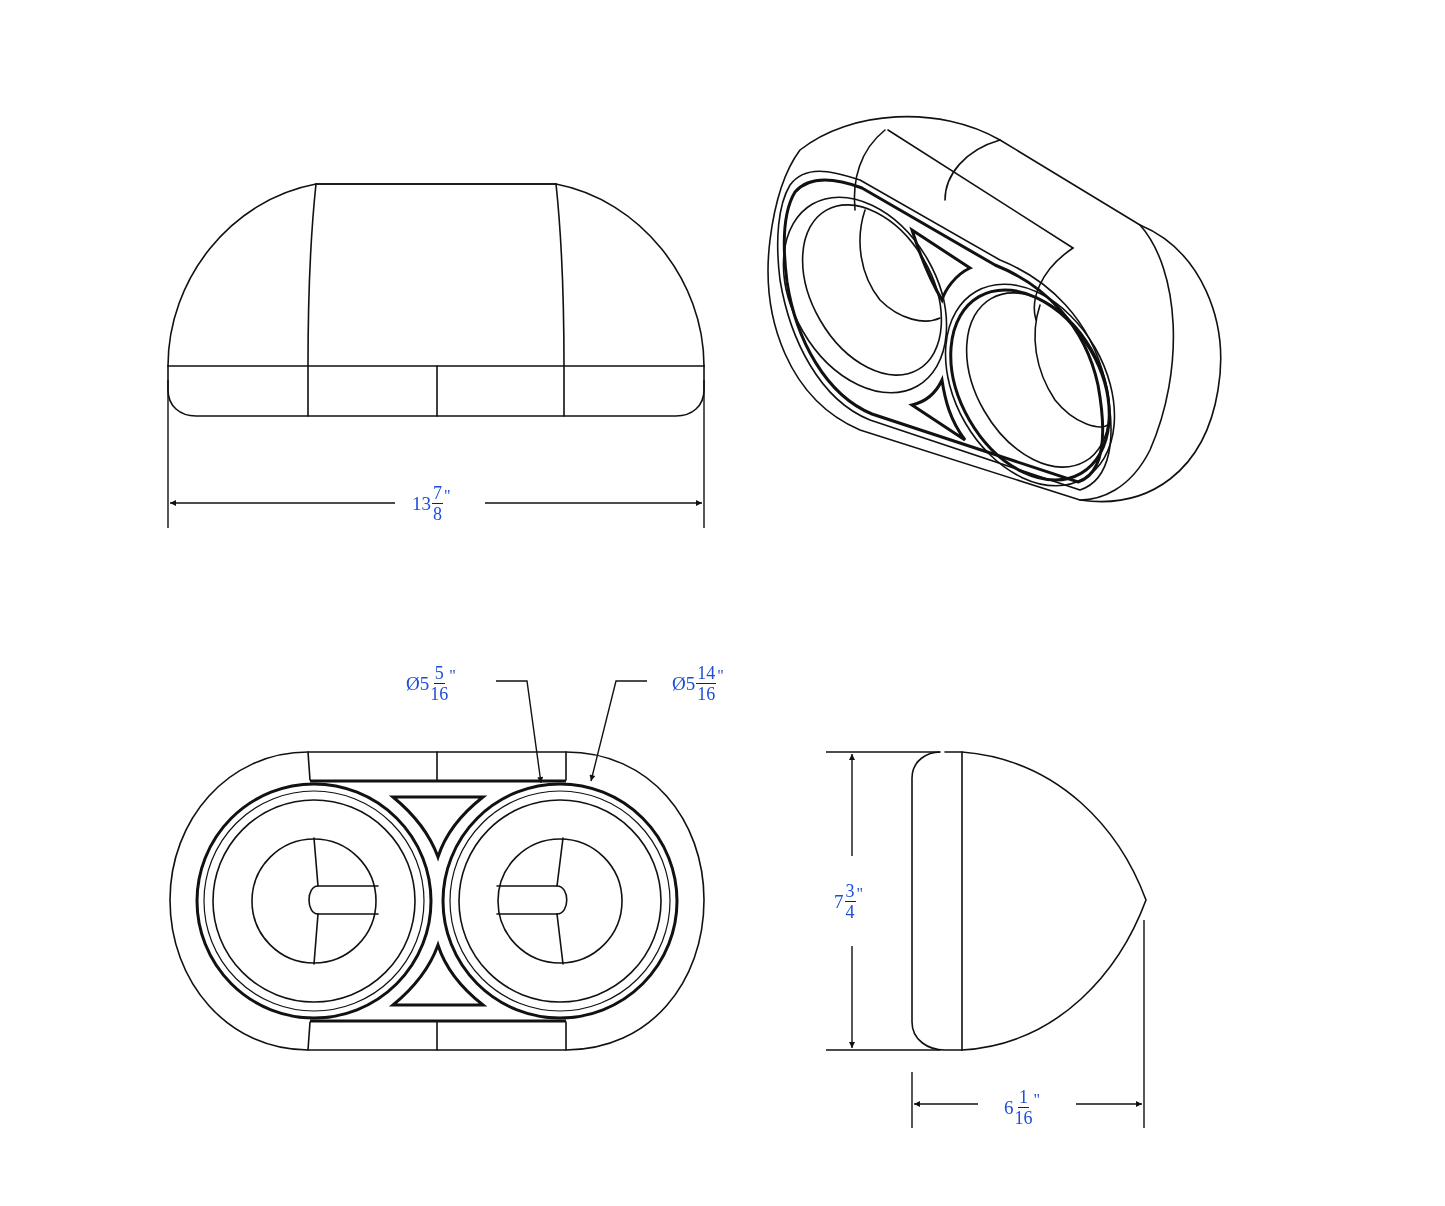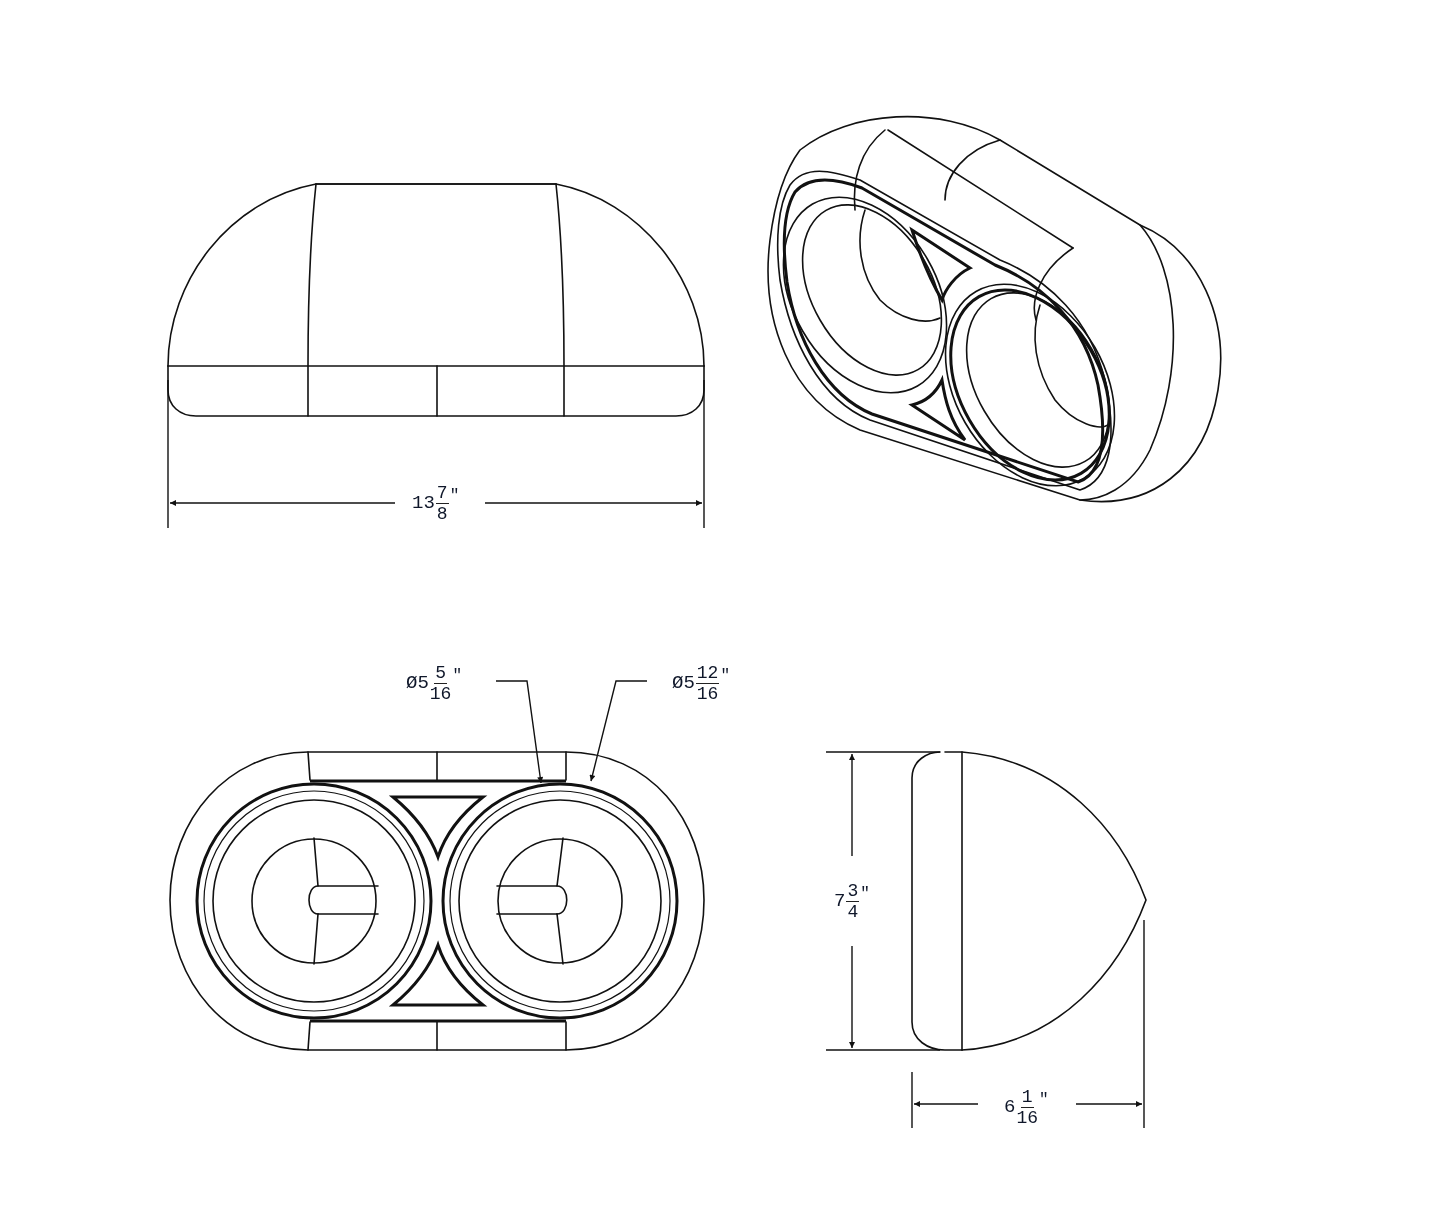--- a/index.html
+++ b/index.html
@@ -2,21 +2,21 @@
 <html><head>
 <meta charset="utf-8">
 <style>
   html, body { margin: 0; padding: 0; background: #ffffff; }
   body { width: 1445px; height: 1206px; position: relative; overflow: hidden; font-family: "DejaVu Sans", sans-serif; }
   svg.drawing { position: absolute; left: 0; top: 0; width: 1445px; height: 1206px; }
   .ln { fill: none; stroke: #111; stroke-width: 1.6; stroke-linecap: round; stroke-linejoin: round; }
   .thk { fill: none; stroke: #111; stroke-width: 3; }
   .thn { fill: none; stroke: #111; stroke-width: 1.2; }
   .dim { fill: none; stroke: #111; stroke-width: 1.4; }
-  .label { position: absolute; color: #0f172a; font-family: Liberation Mono, monospace; font-size: 19px; line-height: 1; white-space: nowrap; }
+  .label { position: absolute; color: #1d4ed8; font-family: Liberation Serif, serif; font-size: 19px; line-height: 1; white-space: nowrap; }
   .frac { display: inline-flex; flex-direction: column; align-items: center; vertical-align: middle; font-size: 18px; line-height: 1; margin: 0 1px; }
   .frac .num { border-bottom: 1.6px solid #222; padding: 0 1px 1px 1px; }
   .frac .den { padding-top: 1px; }
   .whole, .pre, .unit { vertical-align: middle; }
   .unit { font-size: 16px; position: relative; top: -8px; }
 </style>
 </head>
 <body>
 
 <svg class="drawing" viewBox="0 0 1445 1206" xmlns="http://www.w3.org/2000/svg">
@@ -143,21 +143,21 @@
 
 <div class="label" style="left:406px; top:664px;">
   <span class="pre">Ø</span><span class="whole">5</span><span class="frac">
       <span class="num">5</span>
       <span class="den">16</span>
     </span><span class="unit">"</span>
 </div>
 
 <div class="label" style="left:672px; top:664px;">
   <span class="pre">Ø</span><span class="whole">5</span><span class="frac">
-      <span class="num">12</span>
+      <span class="num">14</span>
       <span class="den">16</span>
     </span><span class="unit">"</span>
 </div>
 
 <div class="label" style="left:834px; top:882px;">
   <span class="whole">7</span><span class="frac">
       <span class="num">3</span>
       <span class="den">4</span>
     </span><span class="unit">"</span>
 </div>

